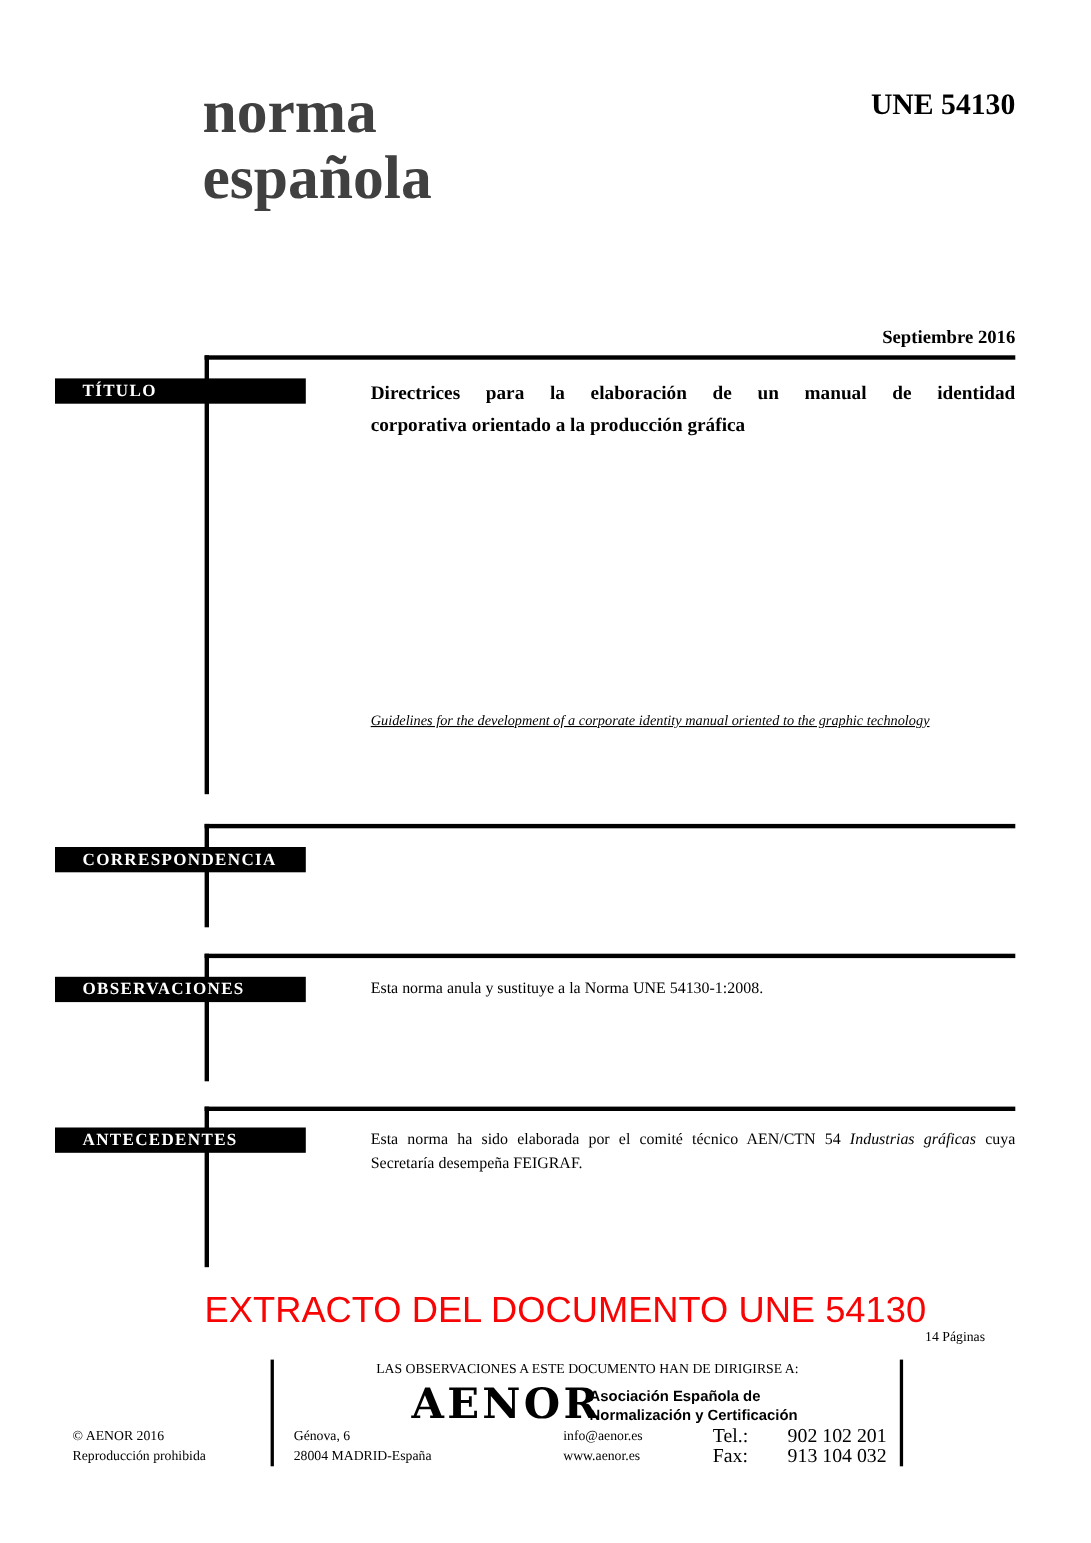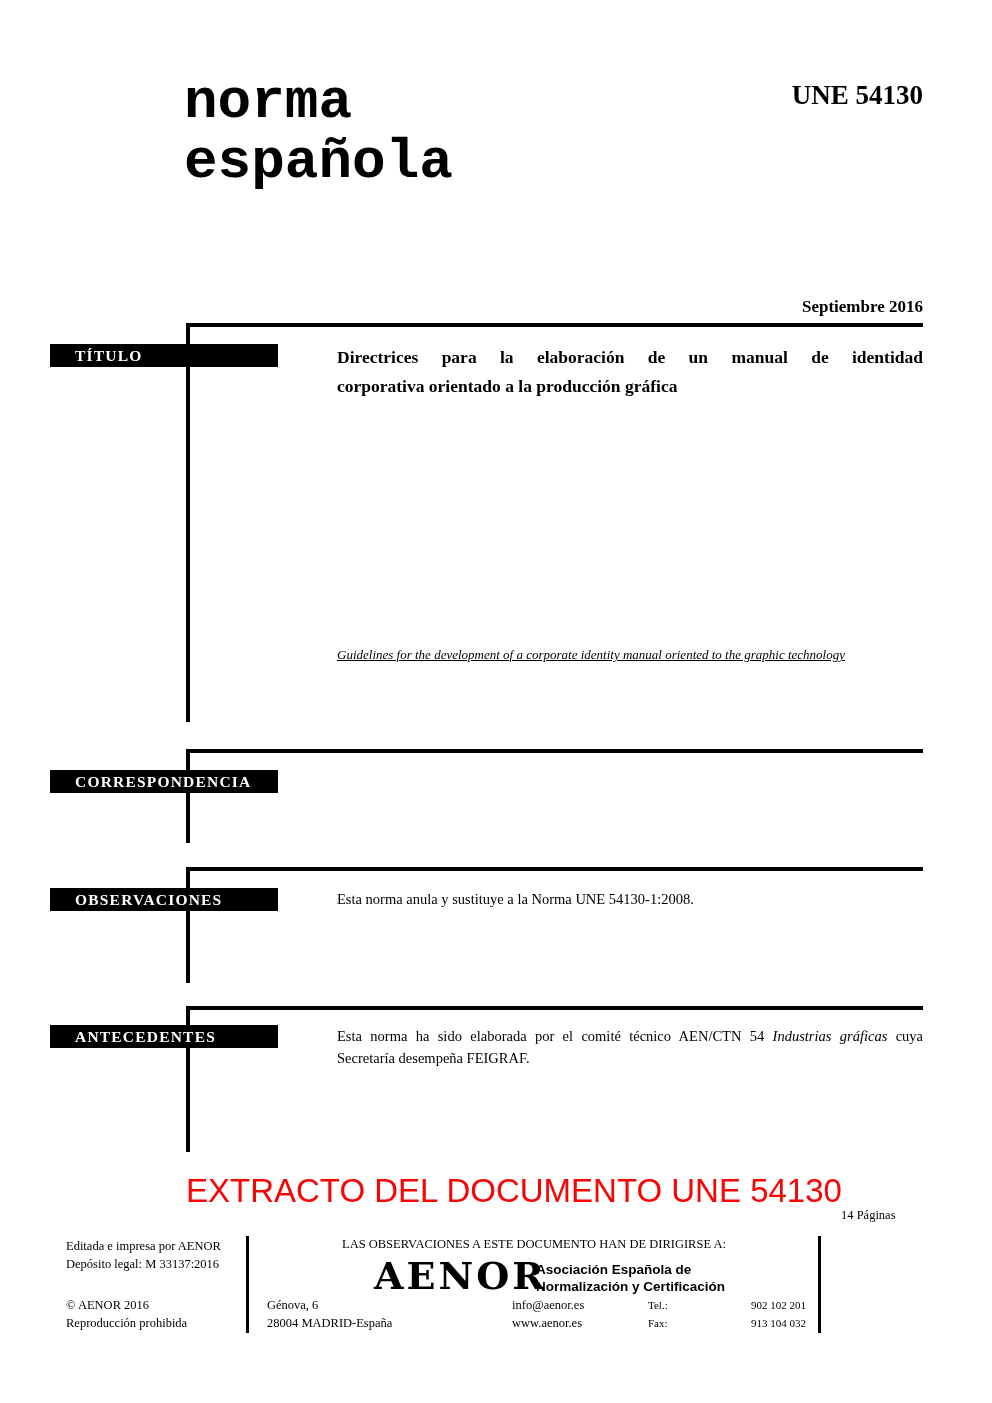--- a/index.html
+++ b/index.html
@@ -82,35 +82,35 @@
     white-space:nowrap;
   }
   .aenor-desc{
     position:absolute;left:536px;top:1261px;
     font-family:"Liberation Sans", sans-serif;
     font-weight:bold;font-size:13.5px;line-height:17px;
     white-space:nowrap;
   }
   .telfax{
     position:absolute;right:186px;top:1296px;
-    font-size:11px;line-height:18px;
+    font-size:18px;line-height:18px;
     width:158px;
   }
   .telfax .row{display:flex;justify-content:space-between;}
   .pages{
     position:absolute;left:841px;top:1208px;
     font-size:12.5px;
   }
 </style>
 </head>
 <body>
 
 <div class="page">
 
-  <div class="logo" style="color: #000000; font-family: Liberation Mono, monospace;">
+  <div class="logo" style="color: #404040;">
     <div>norma</div>
     <div>española</div>
   </div>
   <div class="doc-code">UNE 54130</div>
   <div class="date">Septiembre 2016</div>
 
   <div class="hline" style="top:323px;"></div>
   <div class="vline" style="top:323px;height:399px;"></div>
   <div class="label-box" style="top:344px;">TÍTULO</div>
 
@@ -133,24 +133,20 @@
   <div class="hline" style="top:1006px;"></div>
   <div class="vline" style="top:1006px;height:146px;"></div>
   <div class="label-box" style="top:1025px;">ANTECEDENTES</div>
   <div class="body-text" style="top:1025px;"><span>Esta norma ha sido elaborada por el comité técnico AEN/CTN 54 </span><span class="it">Industrias gráficas</span><span> cuya Secretaría desempeña FEIGRAF.</span></div>
 
   <div class="extracto" style="color: rgb(247, 5, 5);">EXTRACTO DEL DOCUMENTO UNE 54130</div>
 
   <div class="footer-divider" style="left:246px;top:1236px;height:97px;"></div>
   <div class="footer-divider" style="left:818px;top:1236px;height:97px;"></div>
 
-  <div class="f-small" style="left:66px;top:1237px;">
-    <div>Editada e impresa por AENOR</div>
-    <div>Depósito legal: M 33137:2016</div>
-  </div>
 
   <div class="f-center">LAS OBSERVACIONES A ESTE DOCUMENTO HAN DE DIRIGIRSE A:</div>
 
   <div class="aenor-logo">AENOR</div>
   <div class="aenor-desc">
     <div>Asociación Española de</div>
     <div>Normalización y Certificación</div>
   </div>
 
   <div class="f-small" style="left:66px;top:1296px;">

